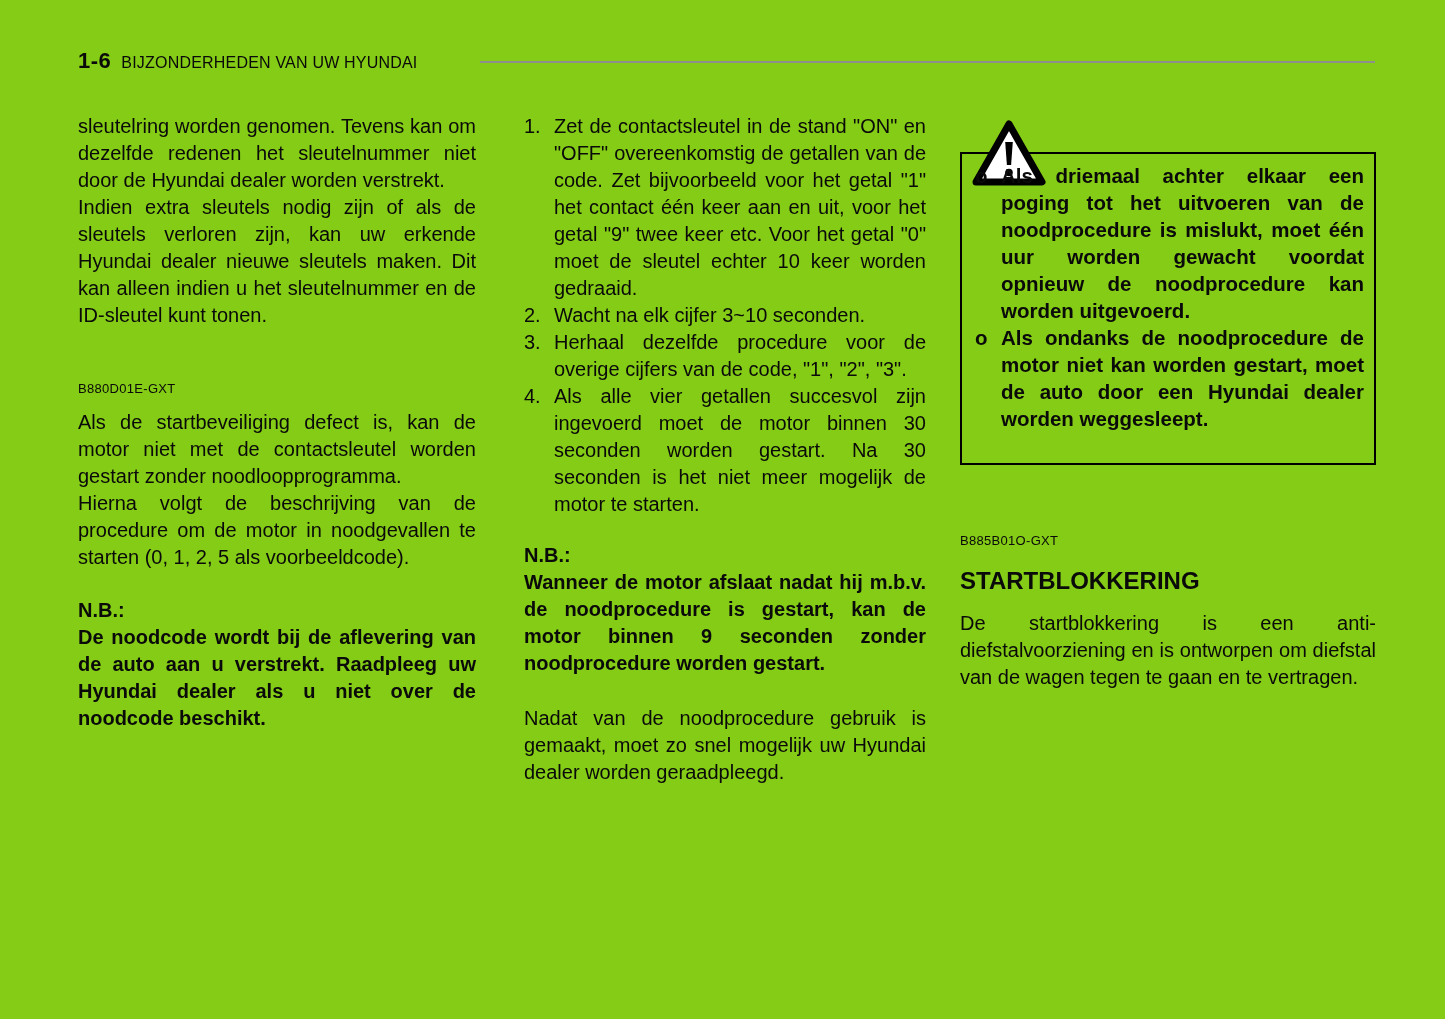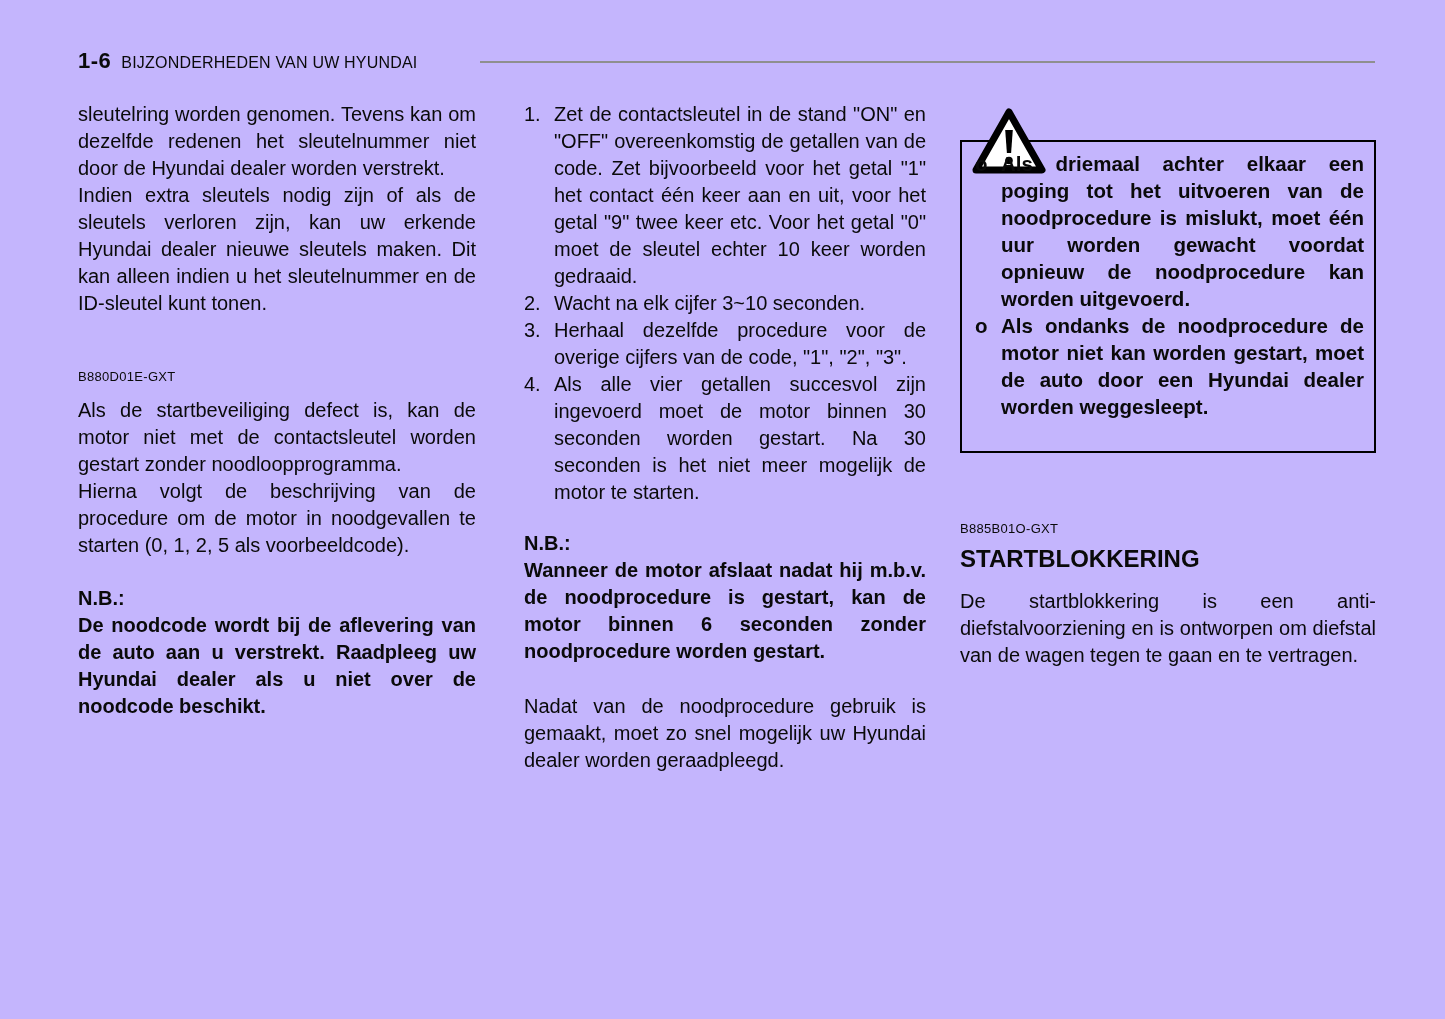--- a/index.html
+++ b/index.html
@@ -1,37 +1,37 @@
 <!DOCTYPE html>
 <html><head>
 <meta charset="utf-8">
 <style>
   * { margin: 0; padding: 0; box-sizing: border-box; }
   html, body { background: #ffffff; }
   .page {
     position: relative;
     width: 1445px;
     height: 1019px;
-    background: #c4b5fd;
+    background: #84cc16;
     font-family: "Liberation Sans", sans-serif;
     color: #0a0a0a;
     overflow: hidden;
   }
 
   
   .page-header { position: absolute; left: 78px; top: 48px; right: 70px; height: 30px; }
   .sec-num { font-size: 22px; font-weight: bold; letter-spacing: 0.5px; }
   .sec-title { font-size: 16px; font-weight: normal; margin-left: 10px; letter-spacing: 0.2px; }
   .header-rule {
     position: absolute; left: 402px; right: 0; top: 13px;
     border-top: 2px solid #8f8f8f;
   }
 
   
-  .col { position: absolute; top: 101px; }
+  .col { position: absolute; top: 113px; }
   .col1 { left: 78px;  width: 398px; }
   .col2 { left: 524px; width: 402px; }
   .col3 { left: 960px; width: 416px; }
 
   .body { font-size: 20px; line-height: 27px; }
   .just { text-align: justify; }
   .bold { font-weight: bold; }
 
   .code { font-size: 13px; letter-spacing: 0.3px; margin-top: 52px; }
   .h-heading { font-size: 23px; font-weight: bold; margin-top: 5px; line-height: 28px; }
@@ -74,21 +74,21 @@
     position: relative;
     padding-left: 27px;
     font-weight: bold;
     font-size: 20.5px;
     line-height: 27px;
     text-align: justify;
   }
   .warn-bullet { position: absolute; left: 1px; top: 0; }
 
   .col3 .code { margin-top: 68px; }
-  .h-big { font-size: 24px; font-weight: bold; line-height: 30px; margin-top: 8px; }
+  .h-big { font-size: 24px; font-weight: bold; line-height: 30px; margin-top: 18px; }
   .col3 .closing { margin-top: 14px; }
 </style>
 </head>
 <body>
 
 <div class="page">
 
   <div class="page-header">
     <span class="sec-num">1-6</span><span class="sec-title">BIJZONDERHEDEN VAN UW HYUNDAI</span>
     <div class="header-rule"></div>
@@ -113,21 +113,21 @@
         <span class="num">2.</span><span class="li-body">Wacht na elk cijfer 3~10 seconden.</span>
       </div>
       <div class="li">
         <span class="num">3.</span><span class="li-body">Herhaal dezelfde procedure voor de overige cijfers van de code, "1", "2", "3".</span>
       </div>
       <div class="li">
         <span class="num">4.</span><span class="li-body">Als alle vier getallen succesvol zijn ingevoerd moet de motor binnen 30 seconden worden gestart. Na 30 seconden is het niet meer mogelijk de motor te starten.</span>
       </div>
     </div>
     <p class="nb-label after-list">N.B.:</p>
-    <p class="body bold just">Wanneer de motor afslaat nadat hij m.b.v. de noodprocedure is gestart, kan de motor binnen 6 seconden zonder noodprocedure worden gestart.</p>
+    <p class="body bold just">Wanneer de motor afslaat nadat hij m.b.v. de noodprocedure is gestart, kan de motor binnen 9 seconden zonder noodprocedure worden gestart.</p>
     <p class="body just closing">Nadat van de noodprocedure gebruik is gemaakt, moet zo snel mogelijk uw Hyundai dealer worden geraadpleegd.</p>
   </section>
 
   <section class="col col3">
 
     <div class="warning-box">
       <div class="warn-icon">
         <svg viewBox="0 0 74 68" xmlns="http://www.w3.org/2000/svg">
           <path d="M37 4 L70 62 L4 62 Z" fill="#ffffff" stroke="#000000" stroke-width="7" stroke-linejoin="round"></path>
           <path d="M33.2 22 h7.6 l-1.7 23 h-4.2 z" fill="#000000"></path>

